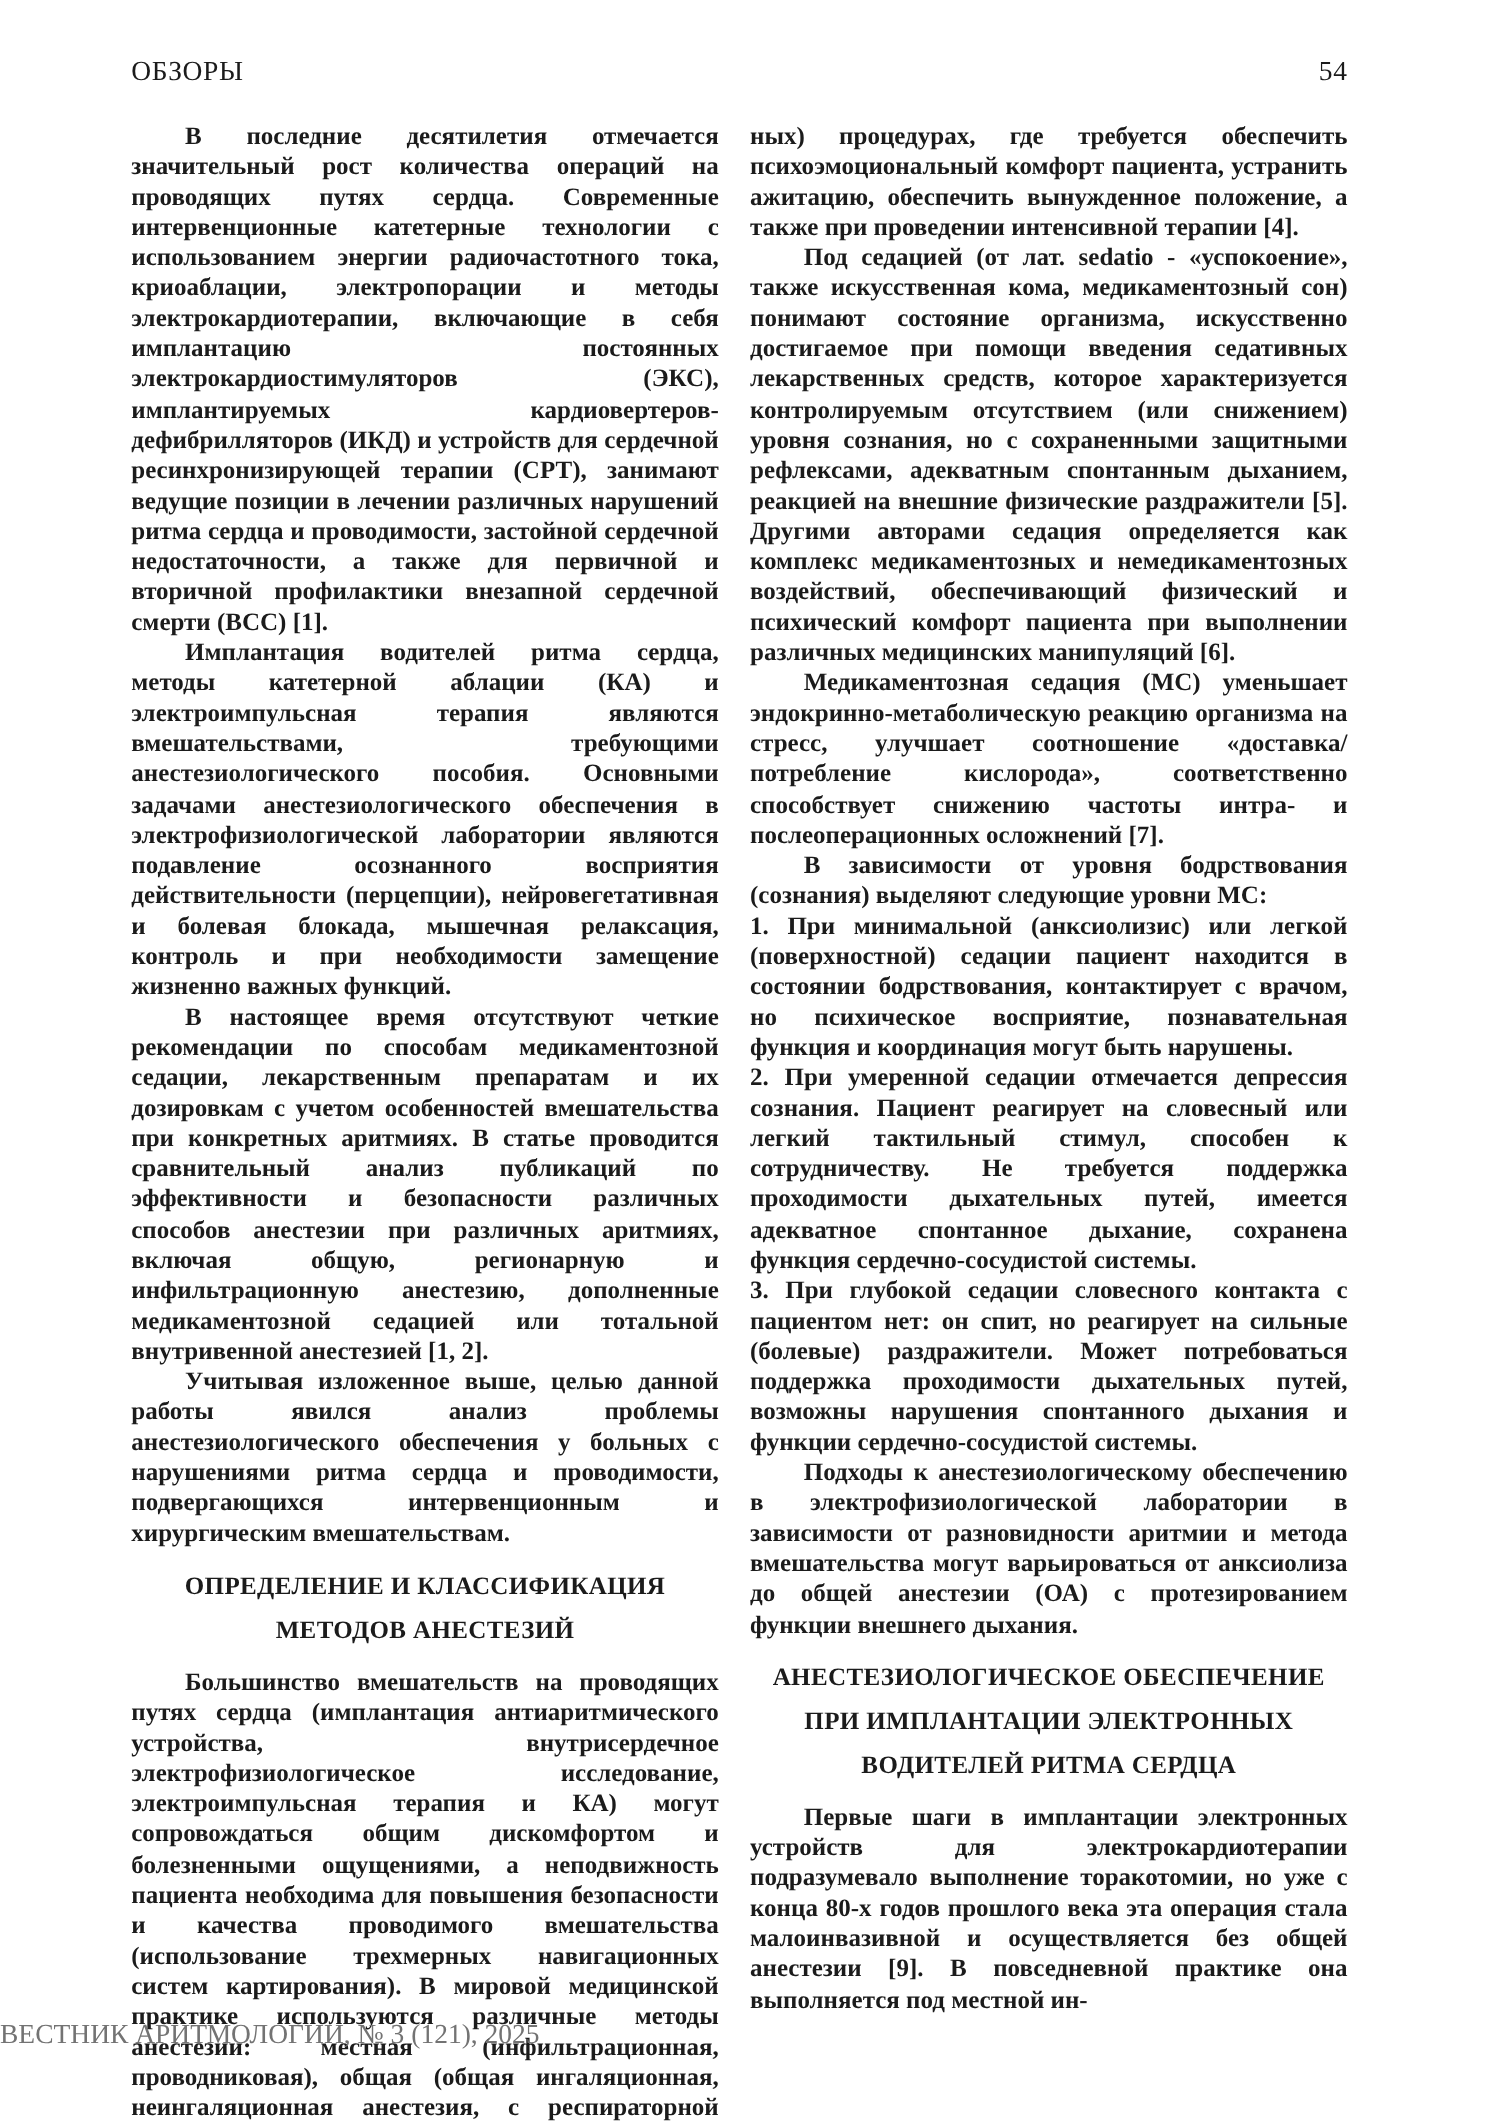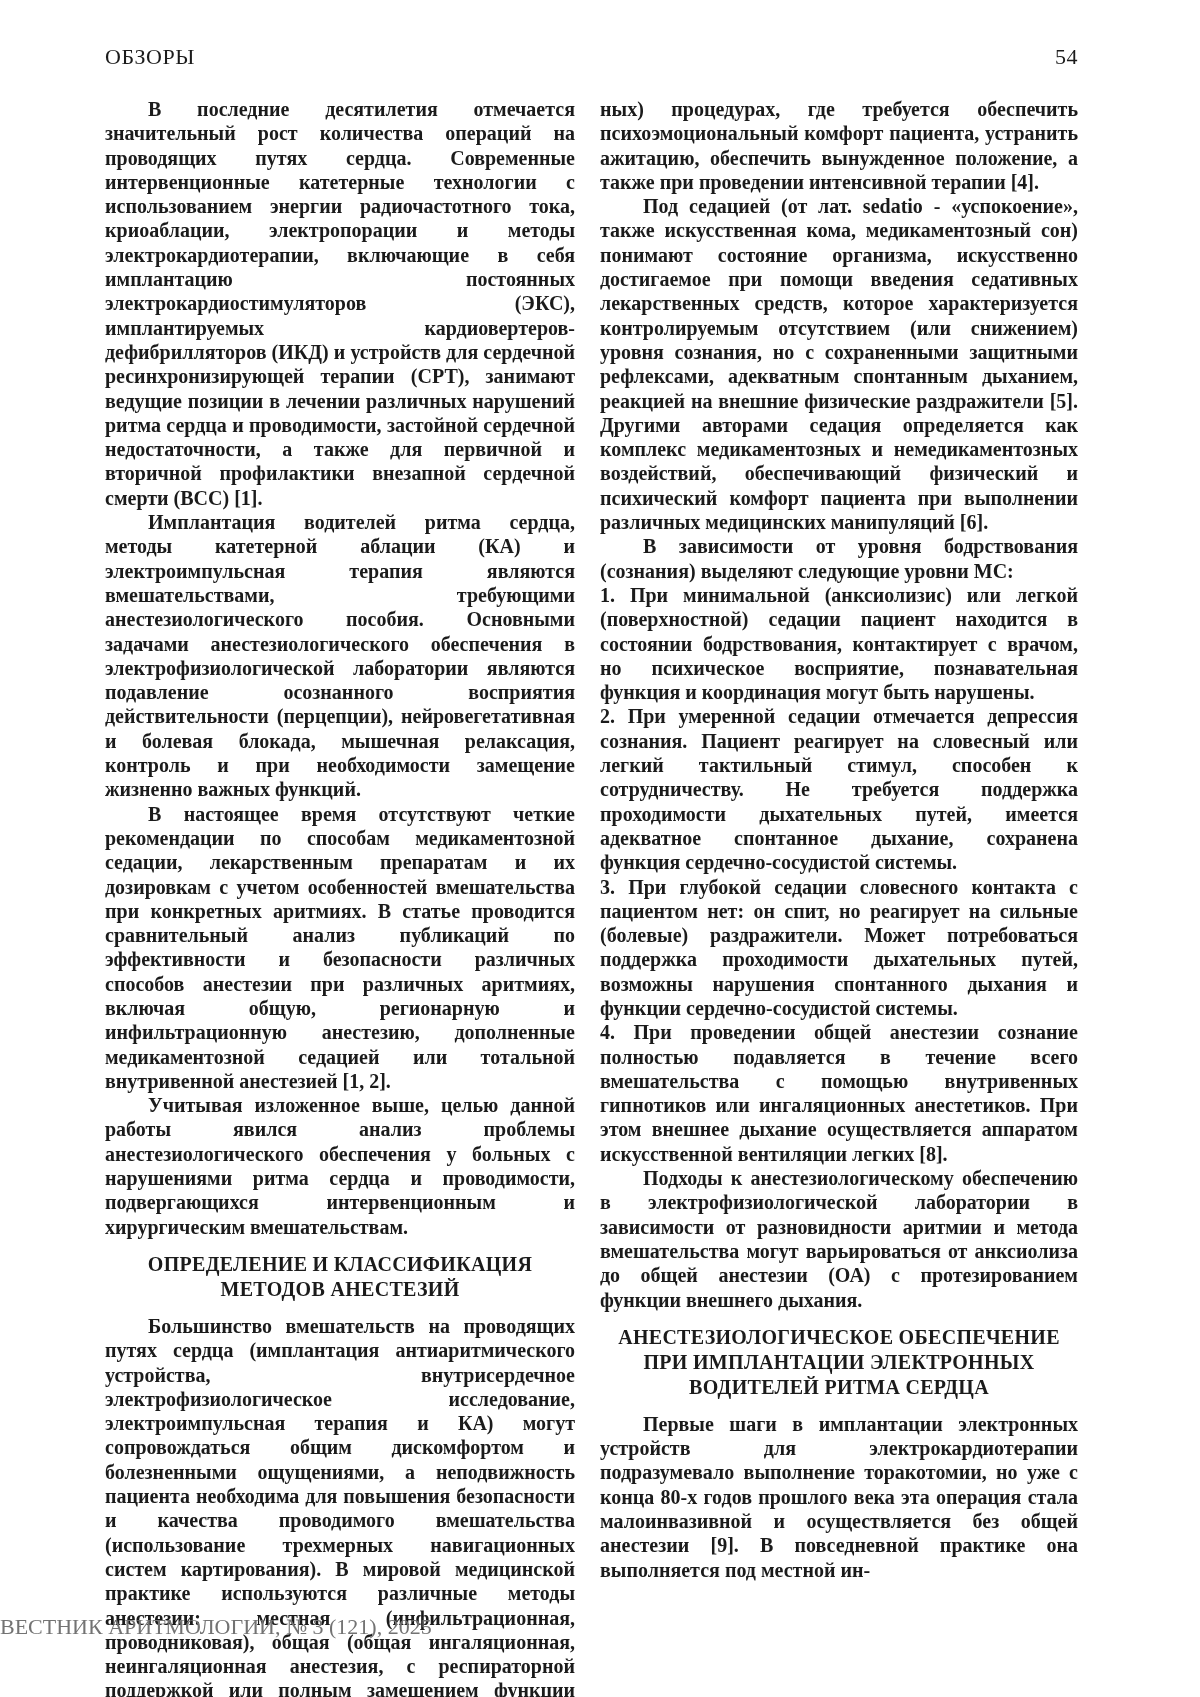--- a/index.html
+++ b/index.html
@@ -42,21 +42,21 @@
     color: #1b1b1b;
     hyphens: auto;
     font-weight: bold;
   }
   .col p.p-flush {
     text-indent: 0;
   }
   .col h2.sect-h {
     margin: 13px 6px 12px 6px;
     font-size: 20px;
-    line-height: 25px;
+    line-height: 35px;
     font-weight: bold;
     text-align: center;
     letter-spacing: 0.3px;
   }
   .page-footer {
     position: absolute;
     left: 0;
     right: 0;
     bottom: 57px;
     font-size: 22px;
@@ -81,25 +81,25 @@
       <p>В настоящее время отсутствуют четкие рекомендации по способам медикаментозной седации, лекарственным препаратам и их дозировкам с учетом особенностей вмешательства при конкретных аритмиях. В статье проводится сравнительный анализ публикаций по эффективности и безопасности различных способов анестезии при различных аритмиях, включая общую, регионарную и инфильтрационную анестезию, дополненные медикаментозной седацией или тотальной внутривенной анестезией [1, 2].</p>
       <p>Учитывая изложенное выше, целью данной работы явился анализ проблемы анестезиологического обеспечения у больных с нарушениями ритма сердца и проводимости, подвергающихся интервенционным и хирургическим вмешательствам.</p>
       <h2 class="sect-h">ОПРЕДЕЛЕНИЕ И КЛАССИФИКАЦИЯ МЕТОДОВ АНЕСТЕЗИЙ</h2>
       <p>Большинство вмешательств на проводящих путях сердца (имплантация антиаритмического устройства, внутрисердечное электрофизиологическое исследование, электроимпульсная терапия и КА) могут сопровождаться общим дискомфортом и болезненными ощущениями, а неподвижность пациента необходима для повышения безопасности и качества проводимого вмешательства (использование трехмерных навигационных систем картирования). В мировой медицинской практике используются различные методы анестезии: местная (инфильтрационная, проводниковая), общая (общая ингаляционная, неингаляционная анестезия, с респираторной поддержкой или полным замещением функции внешнего дыхания), сочетанная и комбинированные методики анестезии [3].</p>
       <p>Седация является одним из компонентов общей анестезии, но в современной практике ее уже широко применяют изолированно при различных лечебных и диагностических (как инвазивных, так и неинвазив-</p>
     </div>
 
     <div class="col">
       <p class="p-flush">ных) процедурах, где требуется обеспечить психоэмоциональный комфорт пациента, устранить ажитацию, обеспечить вынужденное положение, а также при проведении интенсивной терапии [4].</p>
       <p>Под седацией (от лат. sedatio - «успокоение», также искусственная кома, медикаментозный сон) понимают состояние организма, искусственно достигаемое при помощи введения седативных лекарственных средств, которое характеризуется контролируемым отсутствием (или снижением) уровня сознания, но с сохраненными защитными рефлексами, адекватным спонтанным дыханием, реакцией на внешние физические раздражители [5]. Другими авторами седация определяется как комплекс медикаментозных и немедикаментозных воздействий, обеспечивающий физический и психический комфорт пациента при выполнении различных медицинских манипуляций [6].</p>
+      <p>Медикаментозная седация (МС) уменьшает эндокринно-метаболическую реакцию организма на стресс, улучшает соотношение «доставка/потребление кислорода», соответственно способствует снижению частоты интра- и послеоперационных осложнений [7].</p>
       <p>В зависимости от уровня бодрствования (сознания) выделяют следующие уровни МС:</p>
       <p class="p-flush">1. При минимальной (анксиолизис) или легкой (поверхностной) седации пациент находится в состоянии бодрствования, контактирует с врачом, но психическое восприятие, познавательная функция и координация могут быть нарушены.</p>
       <p class="p-flush">2. При умеренной седации отмечается депрессия сознания. Пациент реагирует на словесный или легкий тактильный стимул, способен к сотрудничеству. Не требуется поддержка проходимости дыхательных путей, имеется адекватное спонтанное дыхание, сохранена функция сердечно-сосудистой системы.</p>
       <p class="p-flush">3. При глубокой седации словесного контакта с пациентом нет: он спит, но реагирует на сильные (болевые) раздражители. Может потребоваться поддержка проходимости дыхательных путей, возможны нарушения спонтанного дыхания и функции сердечно-сосудистой системы.</p>
-      <p class="p-flush">4. При проведении общей анестезии сознание полностью подавляется в течение всего вмешательства с помощью внутривенных гипнотиков или ингаляционных анестетиков. При этом внешнее дыхание осуществляется аппаратом искусственной вентиляции легких [8].</p>
       <p>Подходы к анестезиологическому обеспечению в электрофизиологической лаборатории в зависимости от разновидности аритмии и метода вмешательства могут варьироваться от анксиолиза до общей анестезии (ОА) с протезированием функции внешнего дыхания.</p>
       <h2 class="sect-h">АНЕСТЕЗИОЛОГИЧЕСКОЕ ОБЕСПЕЧЕНИЕ ПРИ ИМПЛАНТАЦИИ ЭЛЕКТРОННЫХ ВОДИТЕЛЕЙ РИТМА СЕРДЦА</h2>
       <p>Первые шаги в имплантации электронных устройств для электрокардиотерапии подразумевало выполнение торакотомии, но уже с конца 80-х годов прошлого века эта операция стала малоинвазивной и осуществляется без общей анестезии [9]. В повседневной практике она выполняется под местной ин-</p>
     </div>
 
   </div>
 
   <div class="page-footer">
     <span>ВЕСТНИК АРИТМОЛОГИИ, № 3 (121), 2025</span>
   </div>

